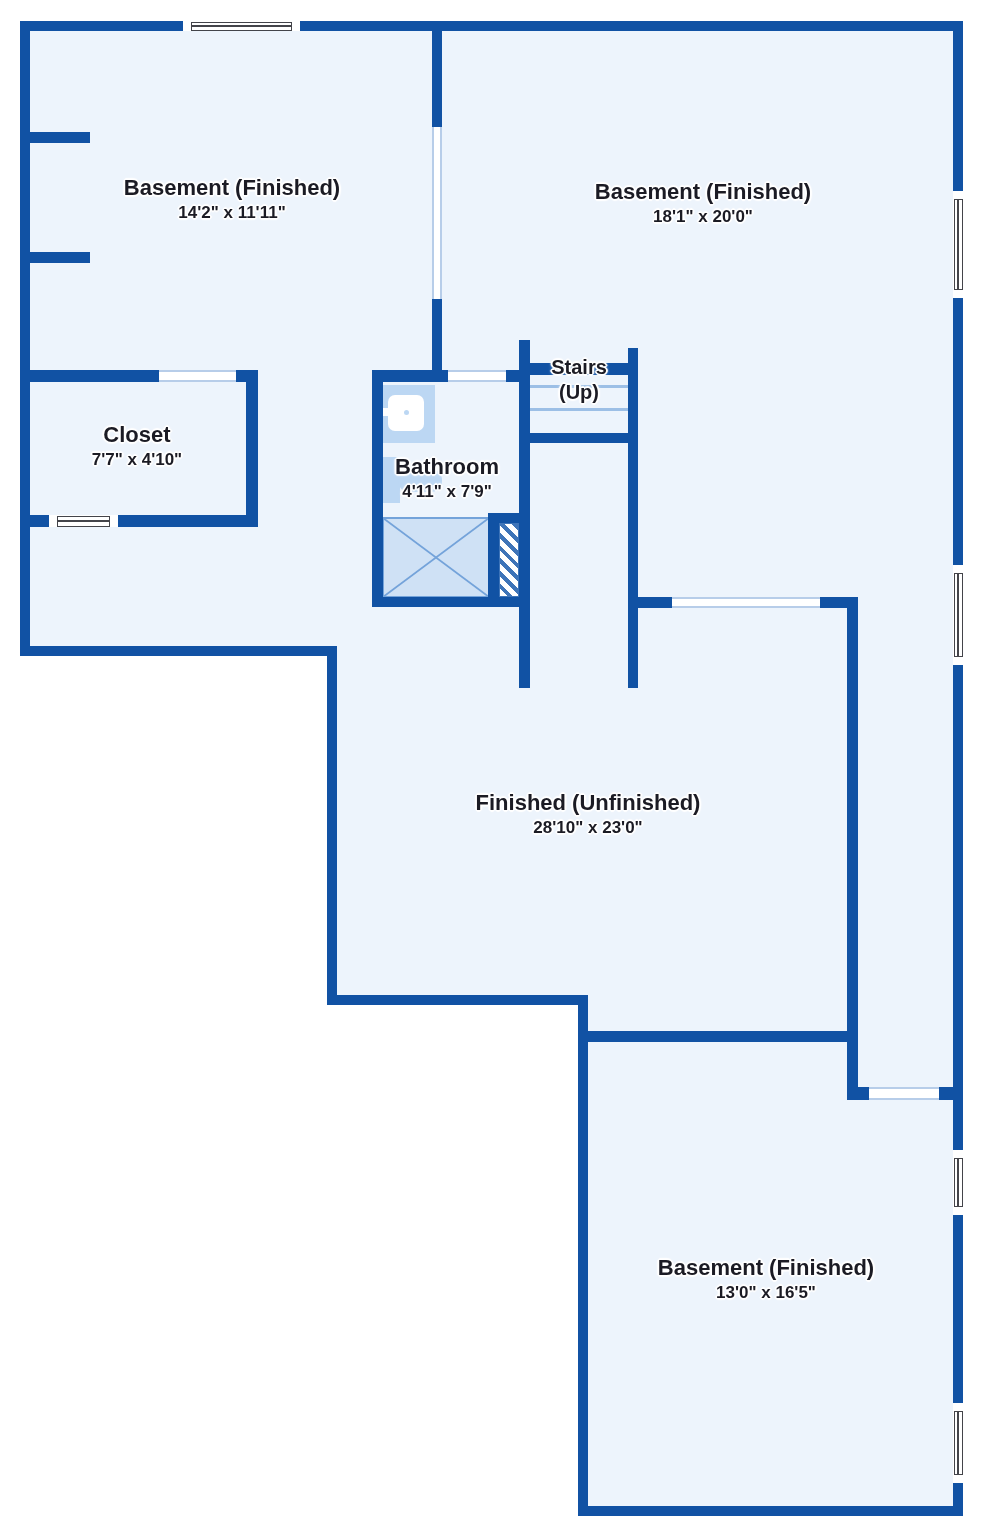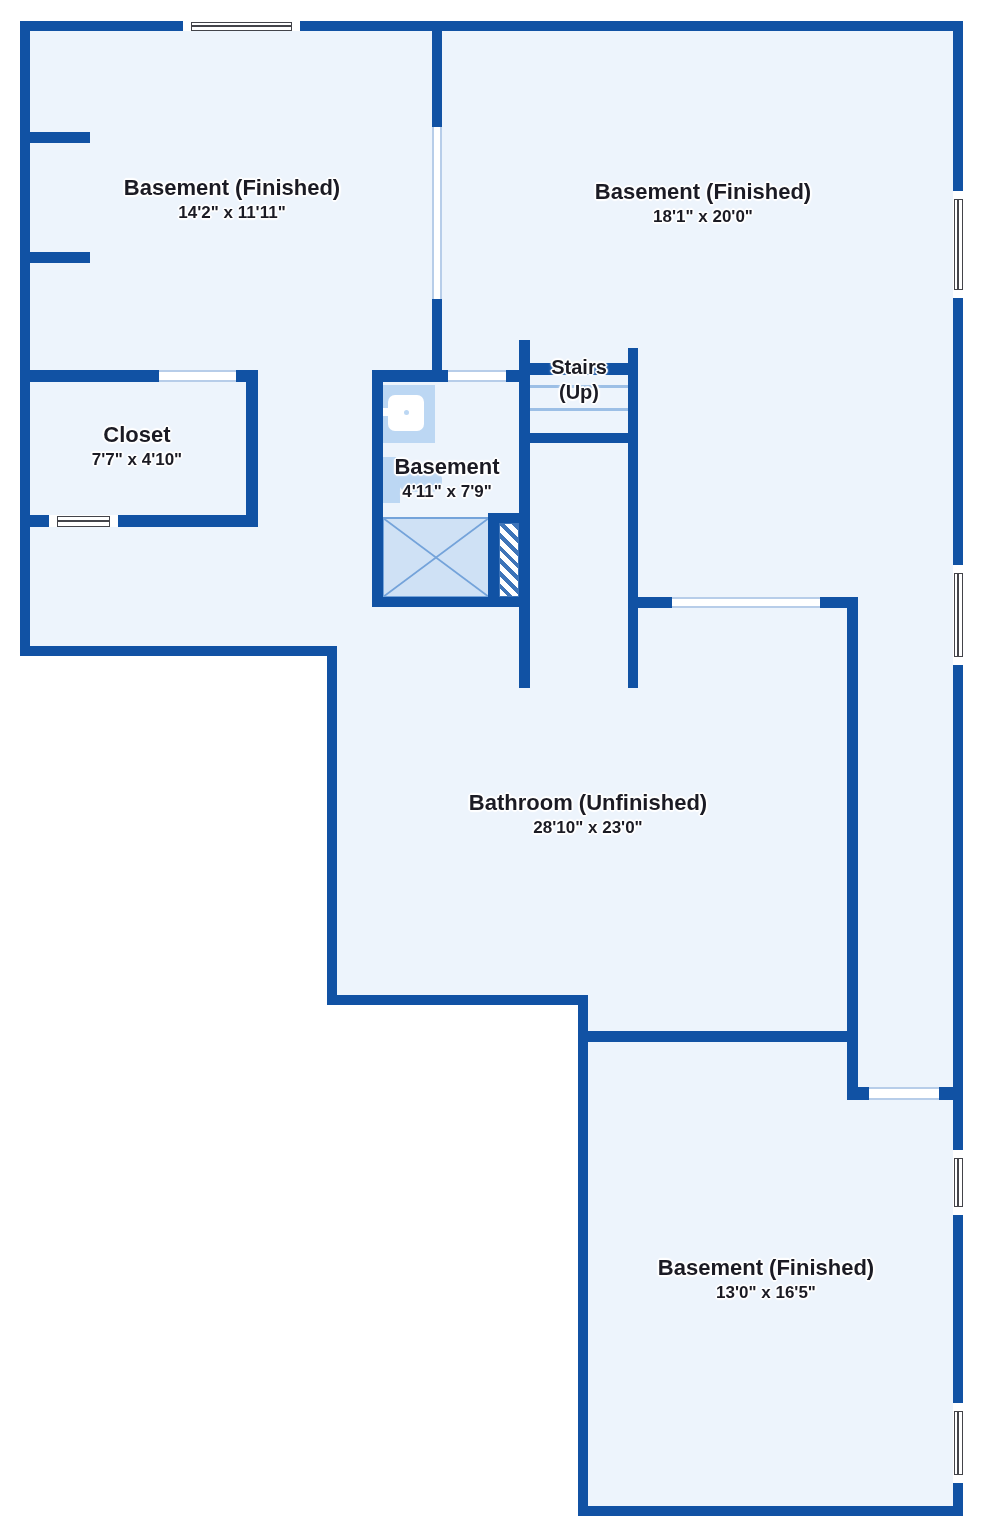--- a/index.html
+++ b/index.html
@@ -132,29 +132,29 @@
   </div>
   <div class="room-label" style="left:703px;top:203px;">
     <span class="name">Basement (Finished)</span>
     <span class="dims">18'1" x 20'0"</span>
   </div>
   <div class="room-label small" style="left:137px;top:447px;">
     <span class="name">Closet</span>
     <span class="dims">7'7" x 4'10"</span>
   </div>
   <div class="room-label small" style="left:447px;top:479px;">
-    <span class="name">Basement</span>
+    <span class="name">Bathroom</span>
     <span class="dims">4'11" x 7'9"</span>
   </div>
   <div class="room-label stairs" style="left:579px;top:380px;">
     <span class="name">Stairs</span>
     <span class="dims">(Up)</span>
   </div>
   <div class="room-label" style="left:588px;top:814px;">
-    <span class="name">Bathroom (Unfinished)</span>
+    <span class="name">Finished (Unfinished)</span>
     <span class="dims">28'10" x 23'0"</span>
   </div>
   <div class="room-label" style="left:766px;top:1279px;">
     <span class="name">Basement (Finished)</span>
     <span class="dims">13'0" x 16'5"</span>
   </div>
 
 </div>
 
 </body></html>

